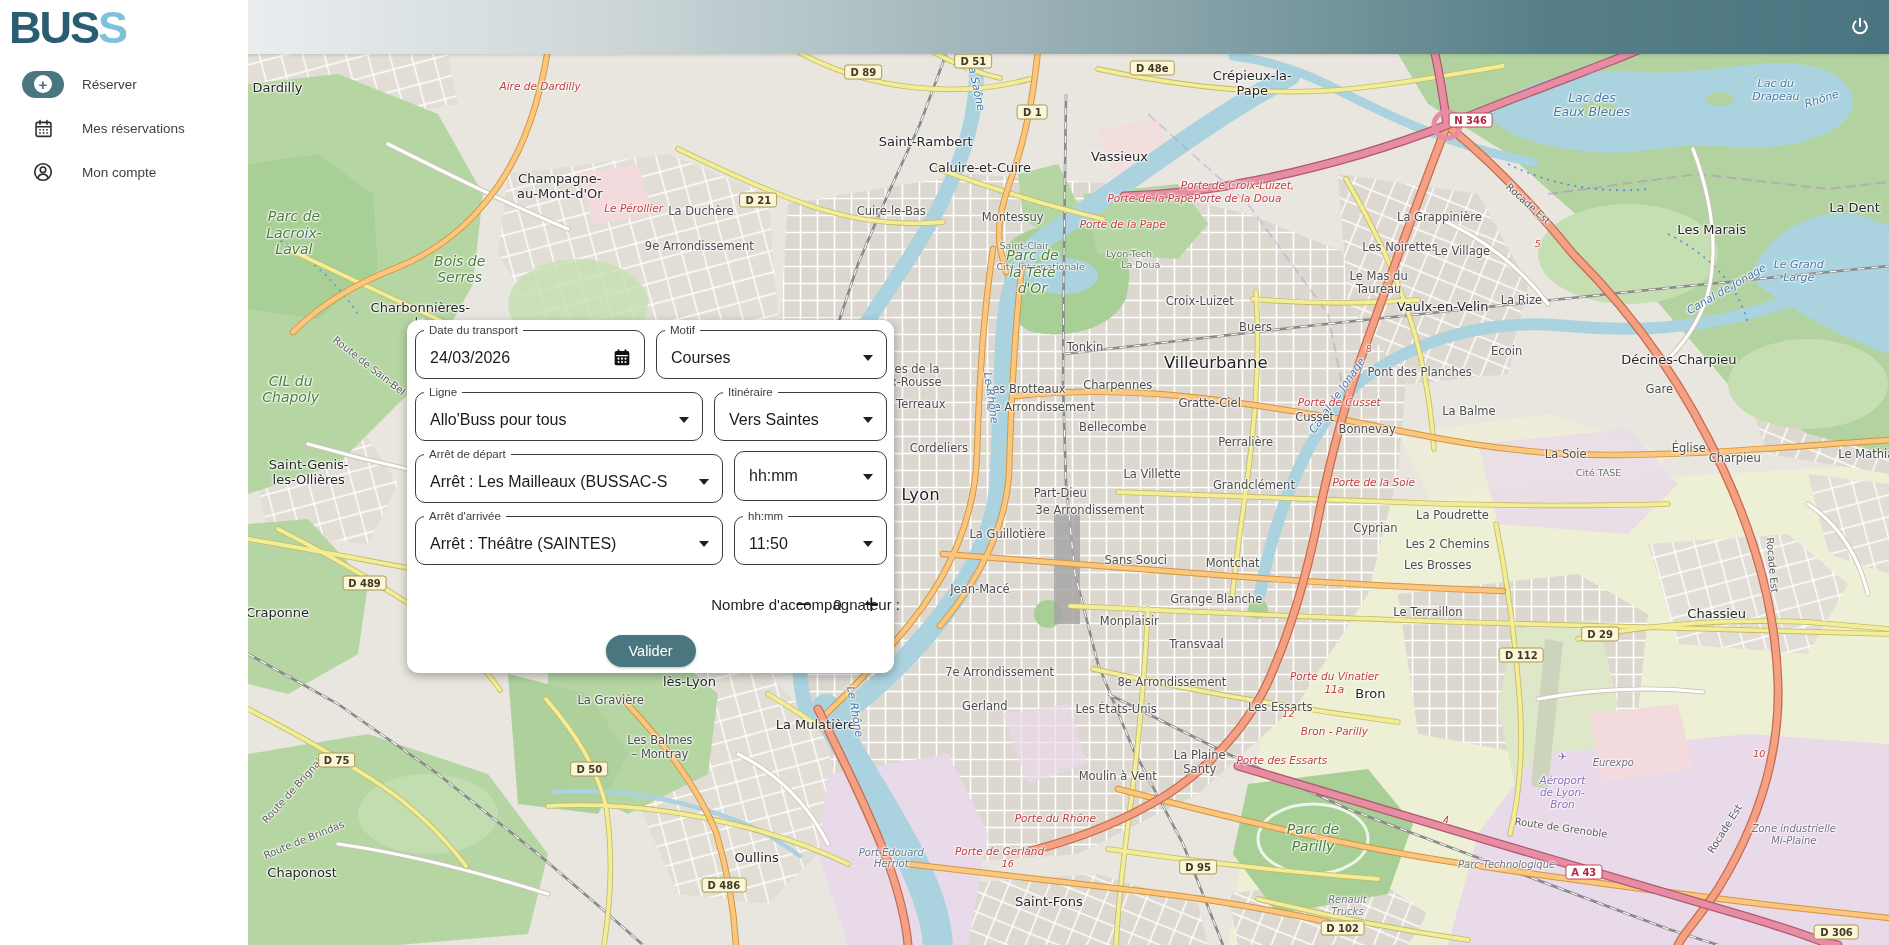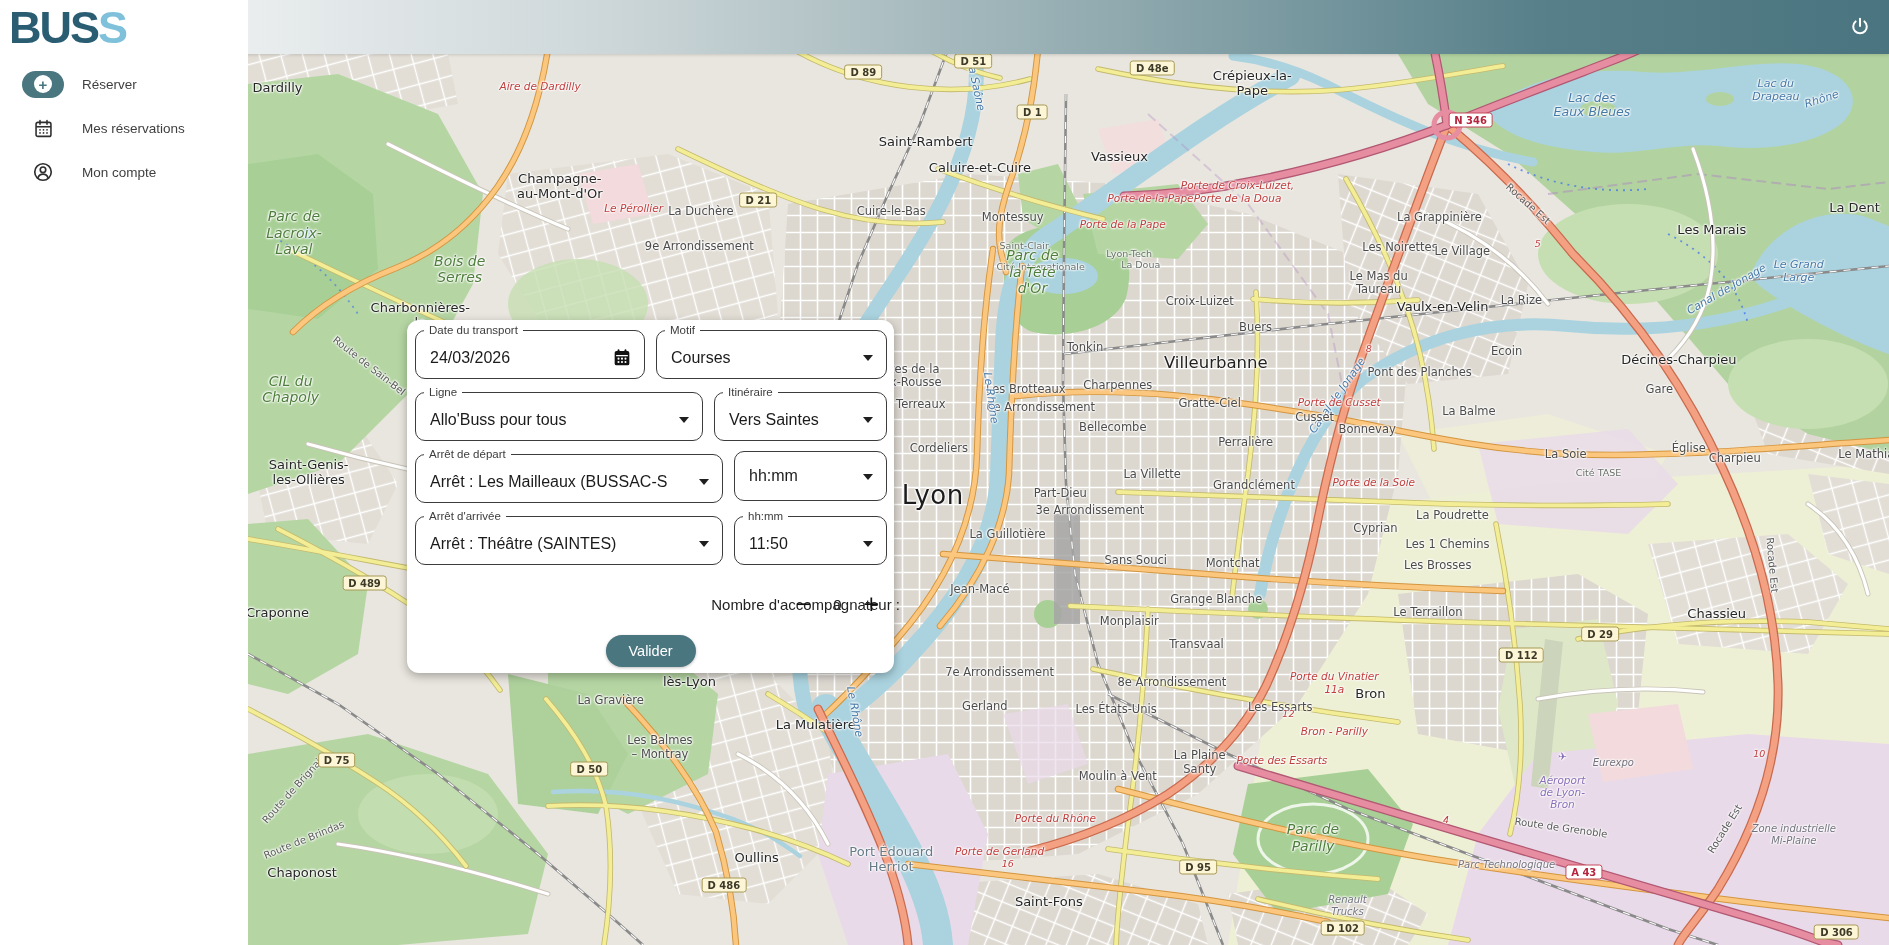--- a/index.html
+++ b/index.html
@@ -6,33 +6,33 @@
   body{width:1889px;height:945px;overflow:hidden;position:relative;background:#fff;
        font-family:"Liberation Sans",sans-serif;}
   
   .map{position:absolute;left:248px;top:54px;width:1641px;height:891px;background:#e9e6df;overflow:hidden;}
   .map svg{position:absolute;inset:0;width:100%;height:100%;display:block;}
   #map-labels{position:absolute;inset:0;pointer-events:none;}
   .ml{position:absolute;transform:translate(-50%,-50%);white-space:pre;text-align:center;line-height:1.18;
       font-family:"DejaVu Sans",sans-serif;
       text-shadow:0 1px 2px #fff,0 -1px 2px #fff,1px 0 2px #fff,-1px 0 2px #fff;}
   .town{font-size:13px;color:#262626;}
-  .city{font-size:26px;color:#1c1c1c;letter-spacing:.5px;margin-left:12px;}
+  .city{font-size:16px;color:#1c1c1c;letter-spacing:.5px;}
   .bigtown{font-size:16.5px;color:#222;}
   .suburb{font-size:11.5px;color:#4c4c4c;}
   .small{font-size:9.5px;color:#68706a;}
   .water{font-size:11px;font-style:italic;color:#4779a8;}
   .water-big{font-size:12.5px;font-style:italic;color:#4779a8;}
   .park{font-size:14px;font-style:italic;color:#4e7d3c;}
   .red{font-size:10.5px;font-style:italic;color:#c03d3d;font-weight:500;}
   .rednum{font-size:9.5px;font-style:italic;color:#c03d3d;}
   .roadname{font-size:10px;color:#5a5a5a;}
   .air{font-size:10.5px;font-style:italic;color:#8a6fb8;}
   .area{font-size:10px;font-style:italic;color:#73737f;}
-  .indus{font-size:13px;color:#667b88;}
+  .indus{font-size:10px;font-style:italic;color:#667b88;}
   .bd{position:absolute;transform:translate(-50%,-50%);font:700 10px "DejaVu Sans",sans-serif;
       padding:1px 5px;border-radius:3px;background:#fcf6d6;border:1.5px solid #a89a56;color:#3e3a28;
       white-space:nowrap;}
   .bn{background:#fff;border:1.5px solid #c4485a;color:#b5253d;}
   
   .topbar{position:absolute;left:193px;top:0;right:0;height:54px;
       background:linear-gradient(90deg,#eef1f2 0%,#ccd6d8 25%,#8fa9ae 55%,#567f89 80%,#4a747f 100%);
       display:flex;align-items:center;justify-content:flex-end;box-shadow:0 1px 3px rgba(0,0,0,.15);}
   .power-btn{background:none;border:none;cursor:pointer;margin-right:14px;padding:4px;display:flex;}
   
@@ -428,21 +428,21 @@
       <div class="ml suburb" style="left: 55.1%; top: 47.2%;">La Villette</div>
       <div class="ml suburb" style="left: 61.3%; top: 48.5%;">Grandclément</div>
       <div class="ml suburb" style="left: 49.5%; top: 49.4%;">Part-Dieu</div>
       <div class="ml suburb" style="left: 51.3%; top: 51.3%;">3e Arrondissement</div>
       <div class="ml city" style="left: 41%; top: 49.5%;">Lyon</div>
       <div class="ml suburb" style="left: 45.8%; top: 54%; padding-left: 16px;">La Guillotière</div>
       <div class="ml suburb" style="left: 54.1%; top: 56.9%;">Sans Souci</div>
       <div class="ml suburb" style="left: 60%; top: 57.2%;">Montchat</div>
       <div class="ml red" style="left: 68.6%; top: 48%;">Porte de la Soie</div>
       <div class="ml suburb" style="left: 73.4%; top: 51.9%;">La Poudrette</div>
-      <div class="ml suburb" style="left: 73.1%; top: 55.1%;">Les 1 Chemins</div>
+      <div class="ml suburb" style="left: 73.1%; top: 55.1%;">Les 2 Chemins</div>
       <div class="ml suburb" style="left: 68.7%; top: 53.3%;">Cyprian</div>
       <div class="ml suburb" style="left: 72.5%; top: 57.5%;">Les Brosses</div>
       <div class="ml suburb" style="left: 71.9%; top: 62.7%;">Le Terraillon</div>
       <div class="ml suburb" style="left: 44.6%; top: 60.2%;">Jean-Macé</div>
       <div class="ml suburb" style="left: 59%; top: 61.3%;">Grange Blanche</div>
       <div class="ml suburb" style="left: 53.7%; top: 63.7%;">Monplaisir</div>
       <div class="ml suburb" style="left: 57.8%; top: 66.3%;">Transvaal</div>
       <div class="ml suburb" style="left: 45.8%; top: 69.5%;">7e Arrondissement</div>
       <div class="ml suburb" style="left: 56.3%; top: 70.6%;">8e Arrondissement</div>
       <div class="ml town" style="left: 68.4%; top: 71.8%;">Bron</div>

